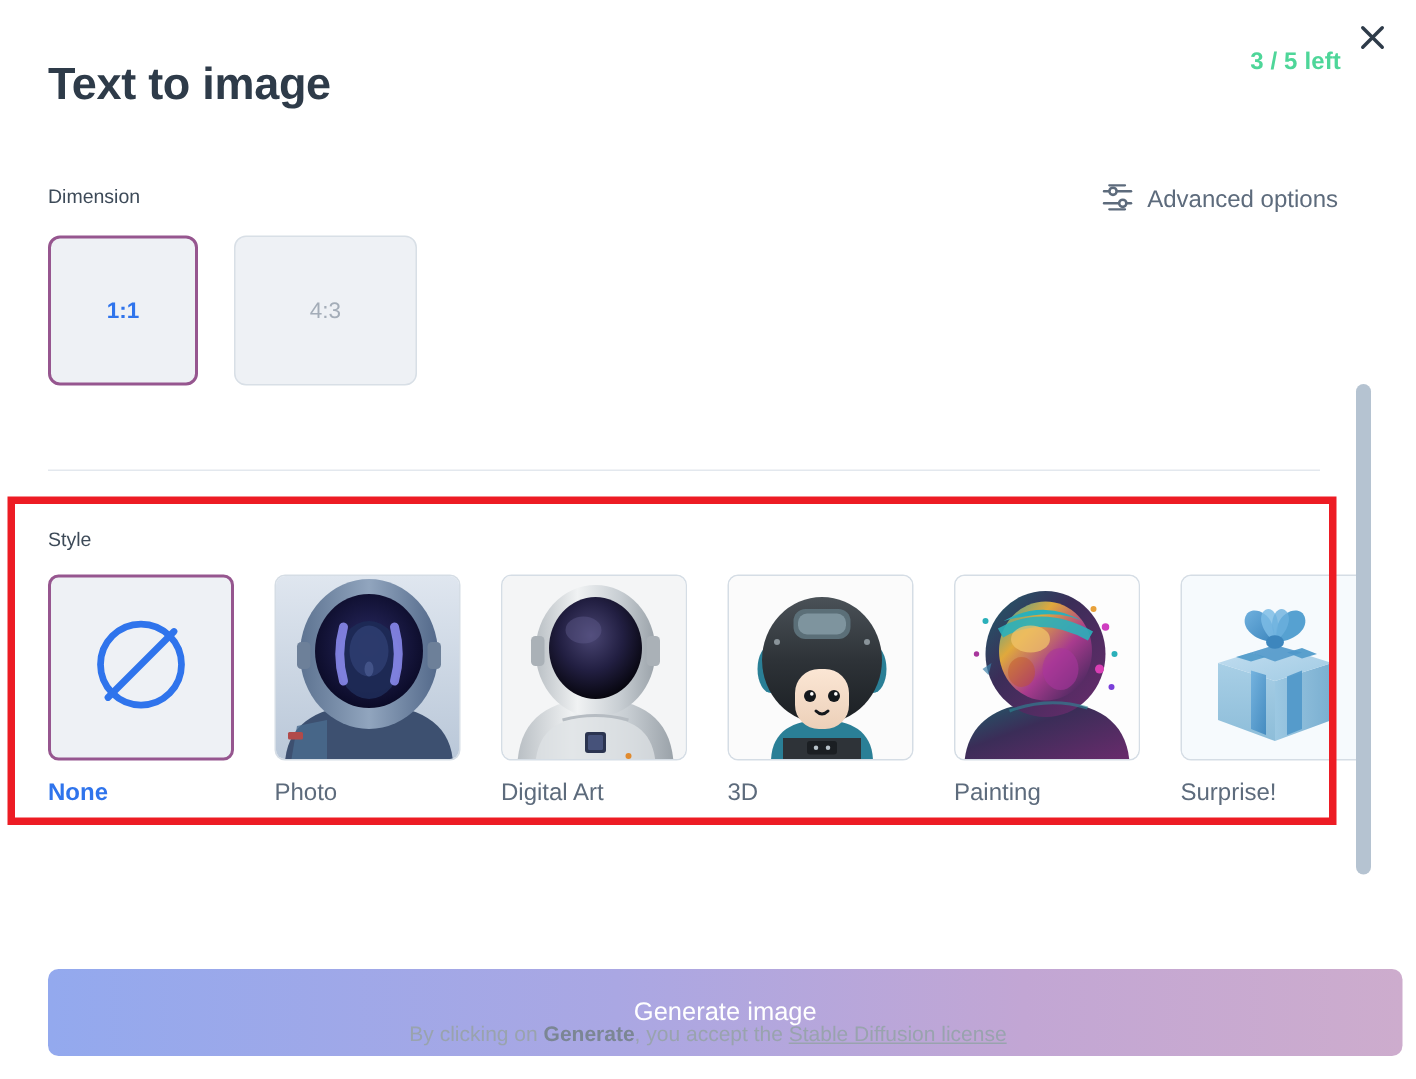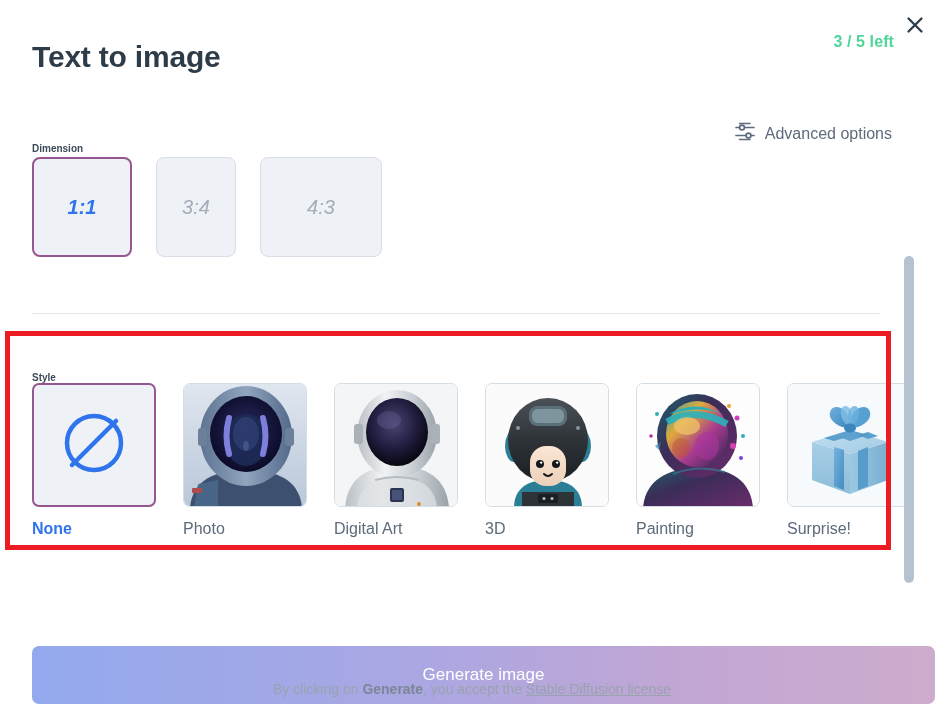--- a/index.html
+++ b/index.html
@@ -29,21 +29,21 @@
   .close-btn {
     position: absolute; right: 14px; top: 10px;
     width: 30px; height: 30px;
     display: flex; align-items: center; justify-content: center;
     cursor: pointer;
   }
   .close-btn svg { display: block; }
 
   
   .section-label {
-    font-size: 10px; font-weight: 700; color: #3d4a58; margin-top: 20px;
+    font-size: 13px; font-weight: 400; color: #3d4a58;
   }
   #dimension-label { position: absolute; left: 32px; top: 123px; }
 
   .advanced-options {
     position: absolute; right: 52px; top: 122px;
     display: flex; align-items: center; gap: 9px;
     cursor: pointer;
     text-align: right;
   }
   .advanced-options .ao-label {
@@ -52,23 +52,22 @@
 
   .dimension-row {
     position: absolute; left: 32px; top: 157px;
     display: flex; align-items: flex-start; gap: 24px;
   }
   .dim-tile {
     background: #eef1f5;
     border: 1px solid #d8dfe6;
     border-radius: 8px;
     display: flex; align-items: center; justify-content: center;
-    font-size: 20px; color: #a4adb8;
-    cursor: pointer;
-    font-style: italic;
+    font-size: 15px; color: #a4adb8;
+    cursor: pointer;
   }
   .dim-tile.selected {
     border: 2px solid #96568f;
     color: #2f74ec;
     font-weight: 700;
   }
   .dim-1-1 { width: 100px; height: 100px; }
   .dim-3-4 { width: 80px;  height: 100px; }
   .dim-4-3 { width: 122px; height: 100px; }
 
@@ -182,23 +181,20 @@
         <line x1="4.5" y1="1.5" x2="15" y2="1.5" stroke="#5d6b7c" stroke-width="1.5" stroke-linecap="round"></line>
         <line x1="4.5" y1="17.5" x2="15" y2="17.5" stroke="#5d6b7c" stroke-width="1.5" stroke-linecap="round"></line>
       </svg>
     </span>
     <span class="ao-label">Advanced options</span>
   </div>
 
   <div class="dimension-row">
     <div class="dim-tile dim-1-1 selected">
       <span>1:1</span>
-    </div>
-    <div class="dim-tile dim-3-4">
-      <span>3:4</span>
     </div>
     <div class="dim-tile dim-4-3">
       <span>4:3</span>
     </div>
   </div>
 
   <div class="divider"></div>
 
   <div class="section-label" id="style-label">Style</div>
 

